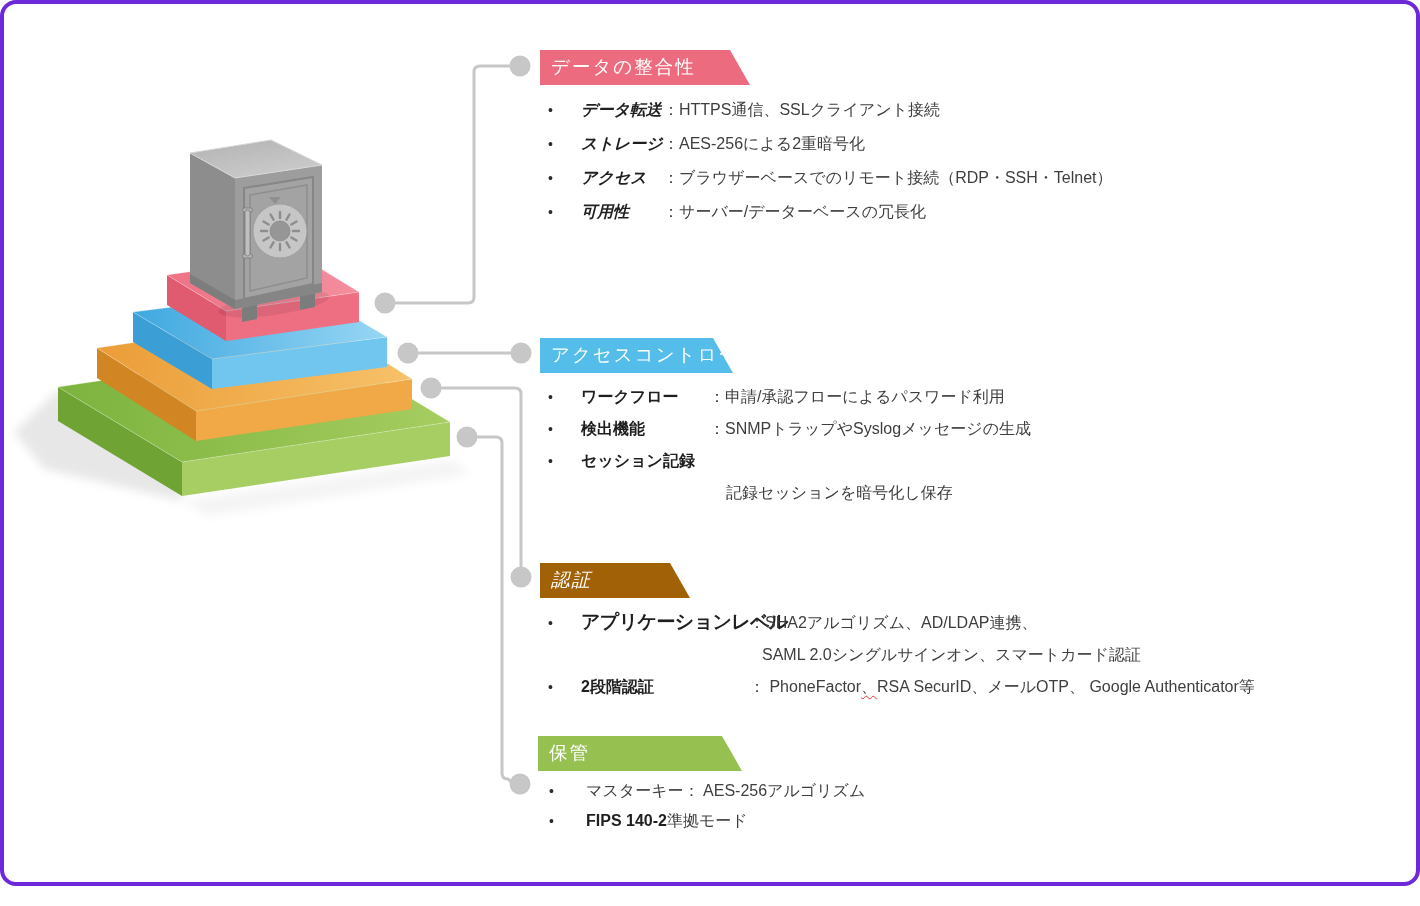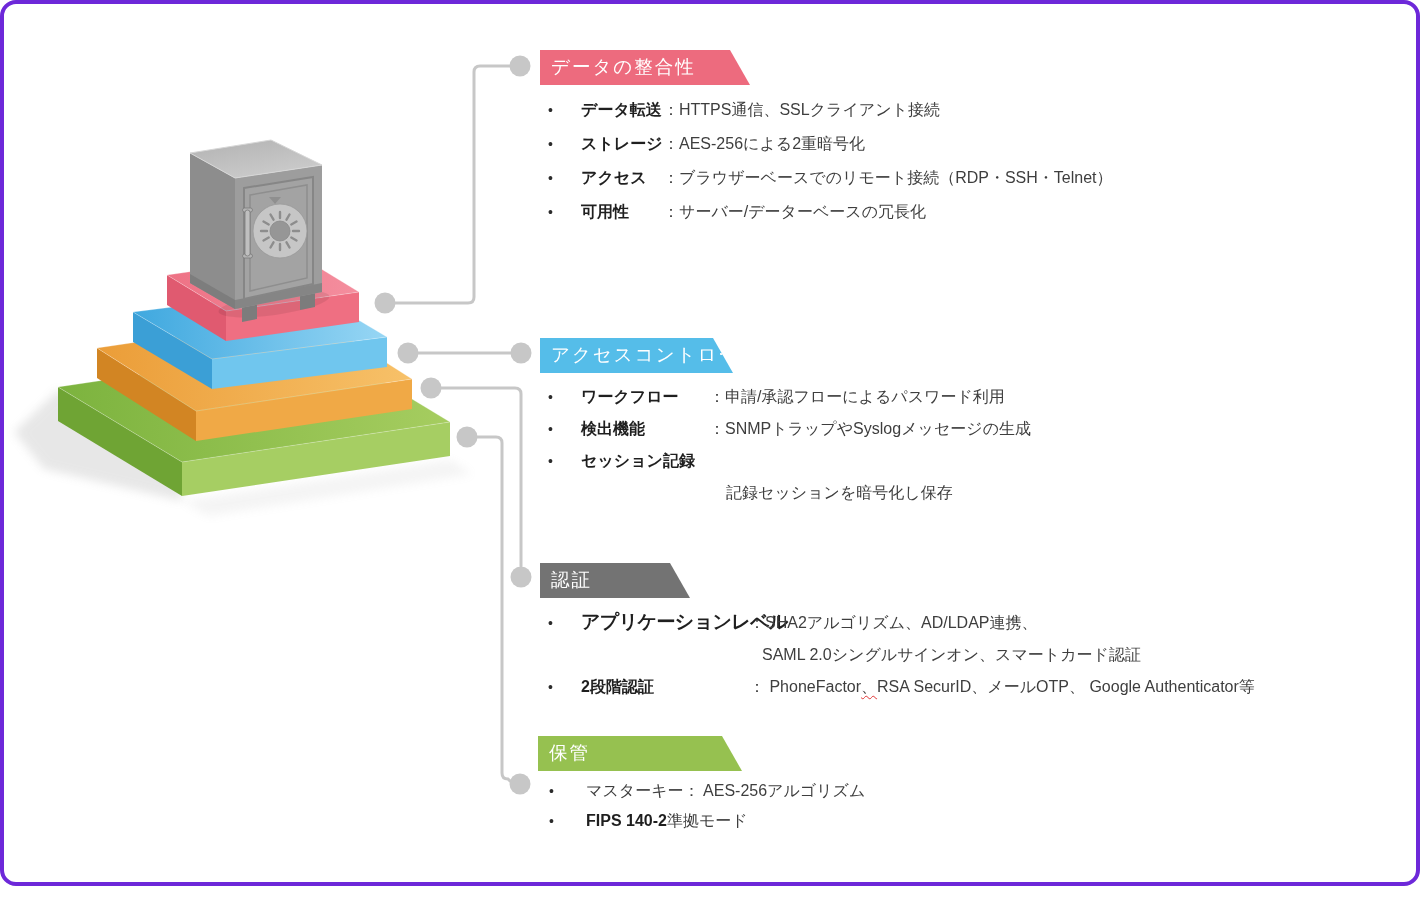--- a/index.html
+++ b/index.html
@@ -19,21 +19,21 @@
   .rows{margin-top:8px;}
   .row{display:flex;align-items:baseline;padding-left:8px;color:#3e3e3e;}
   .s1 .row{line-height:33px;font-size:16px;}
   .s2 .row{line-height:32px;font-size:16px;}
   .s3 .row{line-height:32px;font-size:16px;}
   .s4 .row{line-height:29px;font-size:16px;padding-left:11px;}
   .s4 .rows{margin-top:5px;}
   .dot{width:33px;font-size:14px;color:#2b2b2b;flex:none;}
   .s4 .dot{width:37px;}
   .lbl{font-weight:700;color:#1f1f1f;flex:none;}
-  .s1 .lbl{width:82px;}
+  .s1 .lbl{width:82px;font-style:italic;}
   .s2 .lbl{width:128px;}
   .s3 .lbl{width:168px;}
   .lbl.cond{font-size:19px;letter-spacing:-0.6px;}
   .lbl.plain{font-weight:400;color:#3e3e3e;font-family:"Liberation Serif",serif;}
   .txt{color:#3e3e3e;}
   .row.cont2{padding-left:186px;text-align:center;}
   .row.cont3{padding-left:222px;}
   .sq{text-decoration:underline wavy #e03636 1px;text-underline-offset:3px;}
 </style>
 </head>
@@ -203,21 +203,21 @@
         <span class="dot">•</span>
         <span class="lbl">セッション記録</span>
       </div>
       <div class="row cont2">
         <span class="txt">記録セッションを暗号化し保存</span>
       </div>
     </div>
   </section>
 
   <section class="sec s3" style="left:536px;top:559px">
-    <div class="banner" style="width: 150px; background: #737373;">認証</div>
+    <div class="banner" style="width: 150px; background: #a16207; font-style: italic;">認証</div>
     <div class="rows">
       <div class="row">
         <span class="dot">•</span>
         <span class="lbl cond">アプリケーションレベル</span>
         <span class="txt">：SHA2アルゴリズム、AD/LDAP連携、</span>
       </div>
       <div class="row cont3">
         <span class="txt">SAML 2.0シングルサインオン、スマートカード認証</span>
       </div>
       <div class="row">

